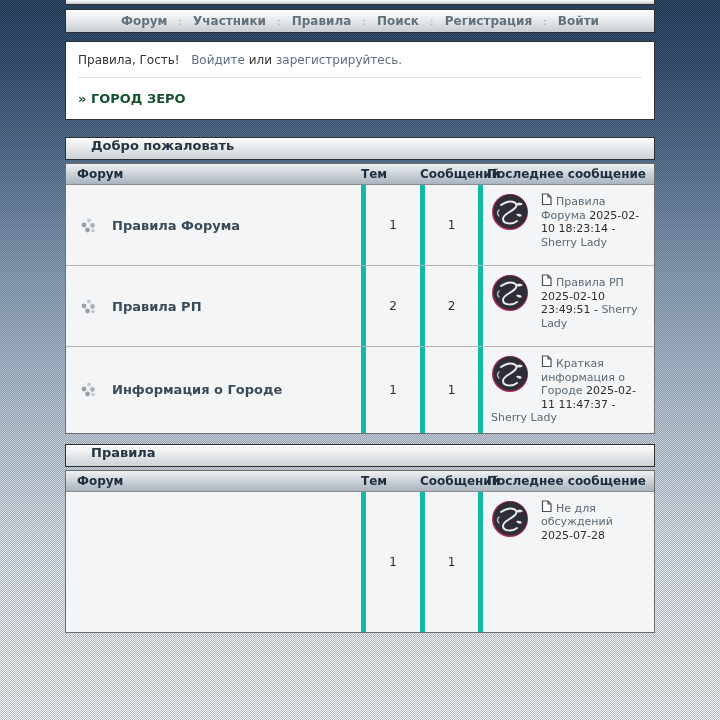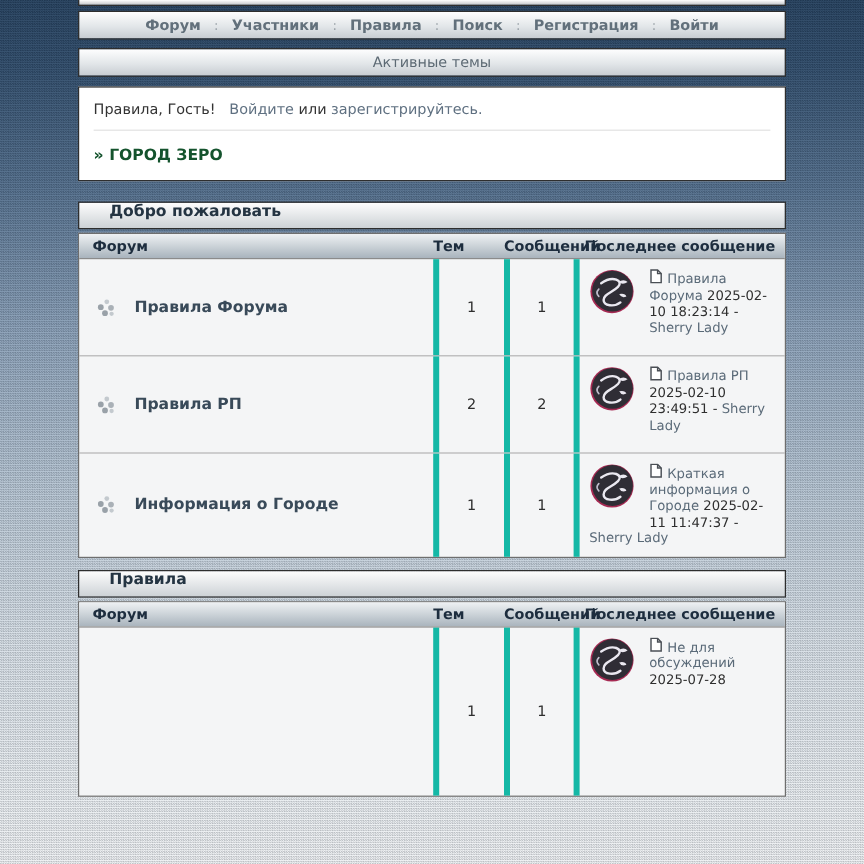--- a/index.html
+++ b/index.html
@@ -117,23 +117,20 @@
     <span class="menu-sep">:</span>
     <a class="menu-item">Правила</a>
     <span class="menu-sep">:</span>
     <a class="menu-item">Поиск</a>
     <span class="menu-sep">:</span>
     <a class="menu-item">Регистрация</a>
     <span class="menu-sep">:</span>
     <a class="menu-item">Войти</a>
   </div>
 
-  <div class="bar active-bar">
-    <a class="active-link">Активные темы</a>
-  </div>
 
   <div class="welcome-panel">
     <div class="greeting">
       <span class="plain">Правила, Гость!</span>
       <span>&nbsp;</span>
       <a class="wlink">Войдите</a>
       <span class="plain">или</span>
       <a class="wlink">зарегистрируйтесь.</a>
     </div>
     <div class="breadcrumb">

